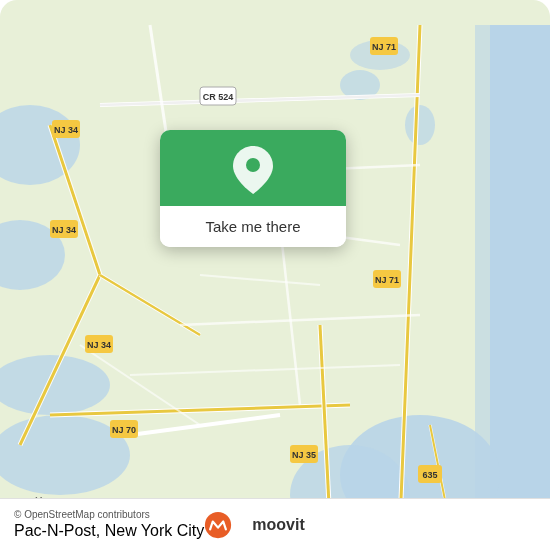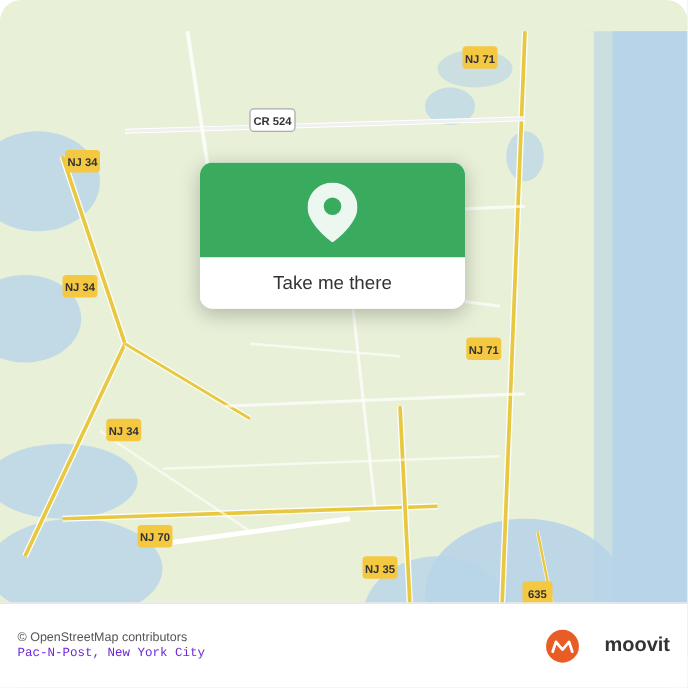--- a/index.html
+++ b/index.html
@@ -22,36 +22,34 @@
     
     #bottom-bar {
       position: absolute;
       bottom: 0;
       left: 0;
       right: 0;
       background: white;
       padding: 10px 14px;
       display: flex;
       align-items: center;
-      justify-content: space-between;
       border-top: 1px solid #e0e0e0;
-      height: 68px;
+      height: 52px;
       z-index: 10;
     }
 
     #attribution {
       font-size: 10px;
       color: #555;
     }
 
     #place-name {
-      font-size: 10px;
-      color: #6d28d9;
+      font-size: 16px;
+      color: #000000;
       font-weight: 400;
-      font-family: Liberation Mono, monospace;
     }
 
     #moovit-logo {
       display: flex;
       align-items: center;
       gap: 20px;
     }
 
     #moovit-icon {
       width: 28px;
@@ -62,21 +60,21 @@
       font-size: 16px;
       font-weight: bold;
       color: #333;
     }
 
     
     #popup-card {
       position: absolute;
       top: 130px;
       left: 160px;
-      width: 212px;
+      width: 186px;
       background: white;
       border-radius: 10px;
       box-shadow: 0 4px 16px rgba(0,0,0,0.25);
       overflow: hidden;
       z-index: 20;
     }
 
     #popup-header {
       background: #3aaa5e;
       display: flex;

